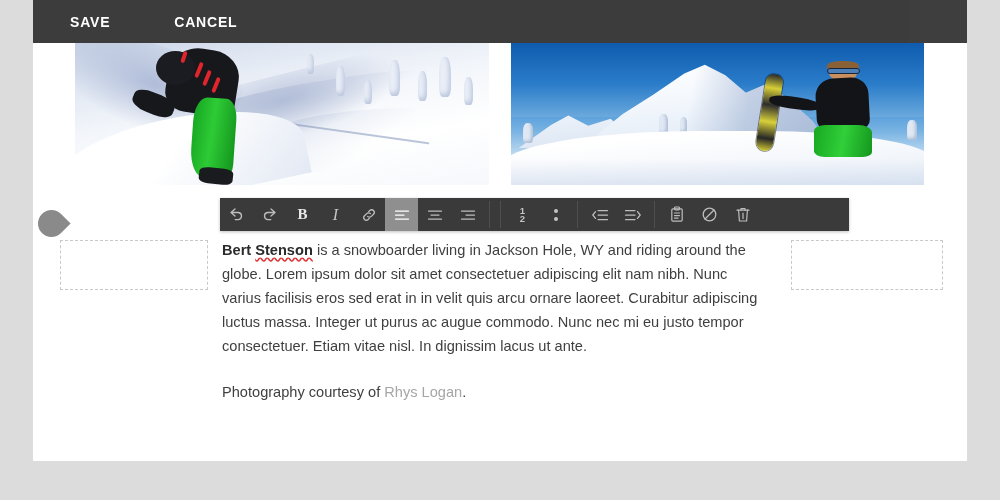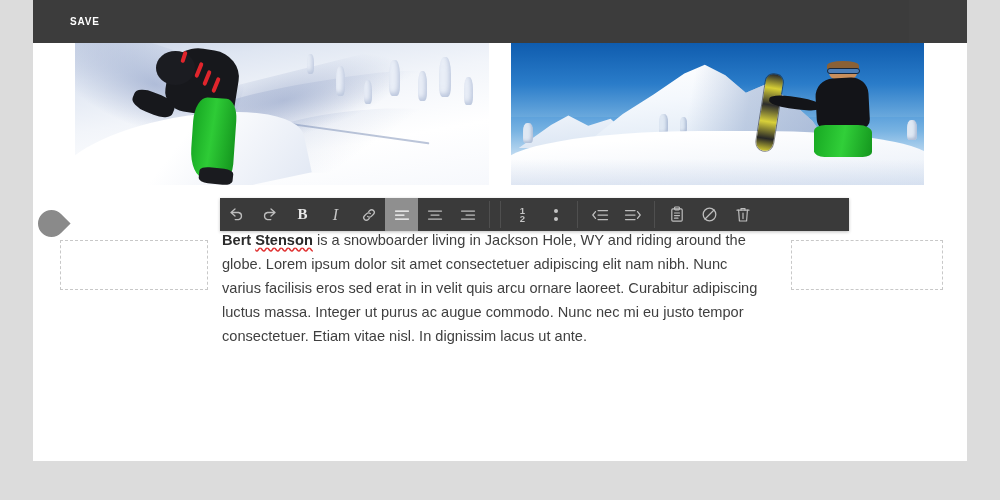--- a/index.html
+++ b/index.html
@@ -42,21 +42,21 @@
     z-index: 40;
   }
   .topbar-actions {
     display: flex;
     align-items: center;
     padding-left: 23px;
     gap: 0px;
   }
   .topbar-btn {
     color: #ffffff;
-    font-size: 10px;
+    font-size: 14px;
     font-weight: bold;
     letter-spacing: 0.8px;
     padding: 6px 14px;
     cursor: pointer;
     user-select: none;
     background: transparent;
     border: none;
     font-family: "Liberation Sans", sans-serif;
   }
   .topbar-btn.save { margin-right: 36px; }
@@ -318,21 +318,21 @@
     display: flex; flex-direction: column; align-items: center;
     line-height: 0.82; font-size: 9.5px; color: #c4c4c4; font-weight: bold;
   }
   .tb-dots { display: flex; flex-direction: column; gap: 4px; }
   .tb-dots i { display:block; width: 4px; height: 4px; border-radius: 50%; background: #c4c4c4; }
 
   
   .article-body {
     position: absolute;
     left: 222px;
-    top: 228px;
+    top: 238px;
     width: 548px;
   }
   .para {
     font-size: 14.6px;
     line-height: 24px;
     color: #3f3f3f;
     margin-bottom: 14px;
     font-family: "Liberation Sans", sans-serif;
   }
   .para:last-child { margin-bottom: 0; }
@@ -349,20 +349,21 @@
 </head>
 <body>
 
 <div id="app">
 
   <div class="page-canvas"></div>
 
   <div class="topbar">
     <div class="topbar-actions">
       <button class="topbar-btn save">SAVE</button>
+      <button class="topbar-btn">CANCEL</button>
     </div>
     <div class="topbar-right-zone"></div>
   </div>
 
   <div class="hero-row">
 
     <div class="hero-img img-powder">
       <div class="pw-shadow2"></div>
       <div class="pw-ridge"></div>
       <div class="pw-ridge2"></div>
@@ -536,15 +537,16 @@
           <path d="M6 4.2 V2.6 h4 V4.2"></path>
           <line x1="8" y1="7" x2="8" y2="12.6"></line>
         </svg>
       </button>
     </div>
   </div>
 
   <div class="article-body">
     <p class="para para-lead"><span class="strong-name">Bert </span><span class="strong-name spellerr">Stenson</span><span> is a snowboarder living in Jackson Hole, WY and riding around the globe. Lorem ipsum dolor sit amet consectetuer adipiscing elit nam nibh. Nunc varius facilisis eros sed erat in in velit quis arcu ornare laoreet. Curabitur adipiscing luctus massa. Integer ut purus ac augue commodo. Nunc nec mi eu justo tempor consectetuer. Etiam vitae nisl. In dignissim lacus ut ante.</span></p>
 
+    <p class="para credit-line"><span>Photography courtesy of </span><span class="credit-link">Rhys Logan</span><span>.</span></p>
   </div>
 
 </div>
 
 </body></html>

